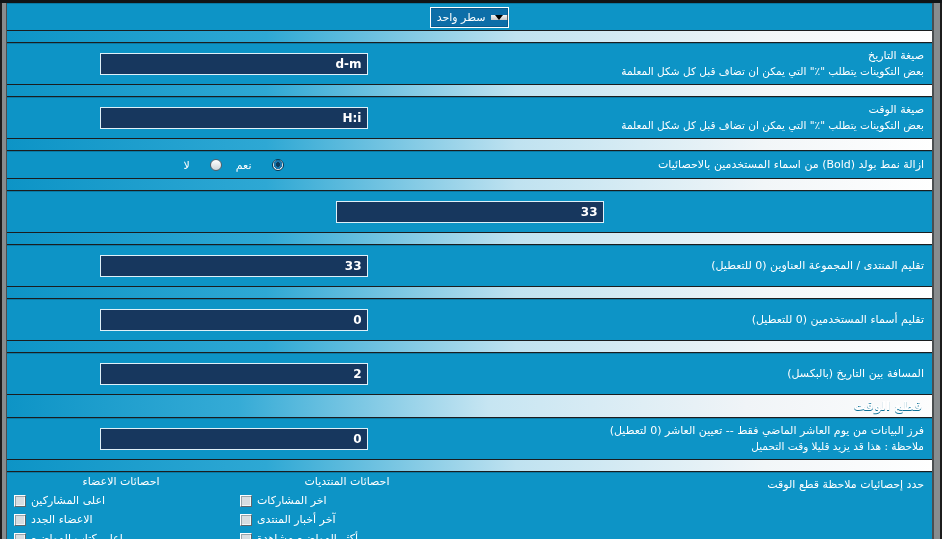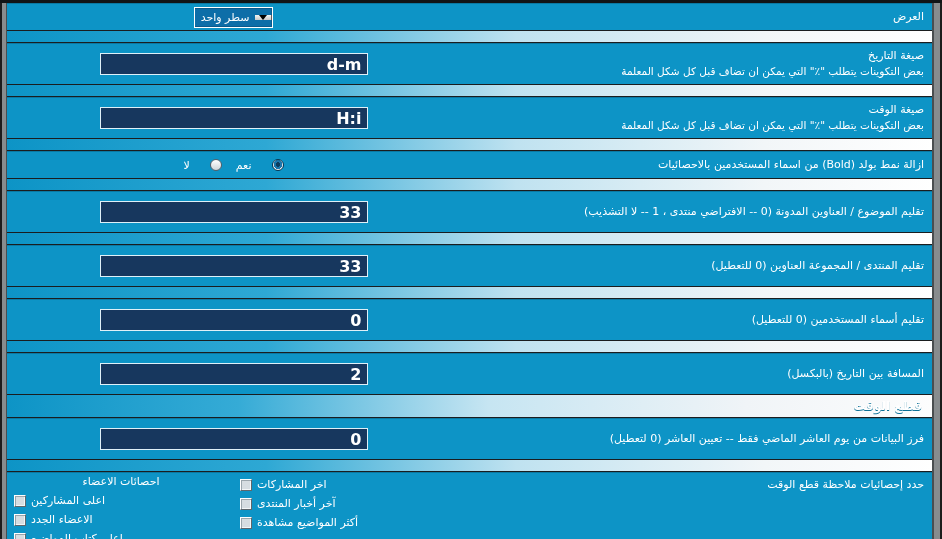--- a/index.html
+++ b/index.html
@@ -119,21 +119,21 @@
 
   
   .txt {
     width: 268px;
     height: 16px;
     box-sizing: border-box;
     background: #17375e;
     border: 1px solid #dff0f8;
     color: #ffffff;
     font-family: "DejaVu Sans", "Liberation Sans", sans-serif;
-    font-size: 16px;
+    font-size: 12px;
     font-weight: bold;
     text-align: right;
     padding: 10px 5px;
     outline: none;
     direction: ltr;
   }
   .txt.num { text-align: right; }
 
   
   .sel-wrap {
@@ -252,23 +252,20 @@
 <div id="page">
 
   <div id="topstrip"></div>
   <div id="frame-left"></div>
   <div id="frame-right"></div>
 
   <div id="content">
 
     <div class="row">
       <div class="row-inner" style="height:26px;">
-        <div class="label-cell">
-          <span class="main">العرض</span>
-        </div>
         <div class="control-cell">
           <div class="sel-wrap">
             <span class="sel-arrow">
                 <i></i>
               </span>
             <span class="sel-text">سطر واحد</span>
           </div>
         </div>
       </div>
     </div>
@@ -320,23 +317,20 @@
             </span>
           </div>
         </div>
       </div>
     </div>
 
     <div class="sep"></div>
 
     <div class="row">
       <div class="row-inner" style="height:40px;">
-        <div class="label-cell">
-          <span class="main">تقليم الموضوع / العناوين المدونة (0 -- الافتراضي منتدى ، 1 -- لا التشذيب)</span>
-        </div>
         <div class="control-cell">
           <input class="txt num" type="text" value="33" style="">
         </div>
       </div>
     </div>
 
     <div class="sep"></div>
 
     <div class="row">
       <div class="row-inner" style="height:40px;">
@@ -376,37 +370,39 @@
     </div>
 
     <div class="section-head">
       <span class="title">قطع الوقت</span>
     </div>
 
     <div class="row">
       <div class="row-inner" style="height:40px;">
         <div class="label-cell">
           <span class="main">فرز البيانات من يوم العاشر الماضي فقط -- تعيين العاشر (0 لتعطيل)</span>
+          <span class="desc">ملاحظة : هذا قد يزيد قليلا وقت التحميل</span>
         </div>
         <div class="control-cell">
           <input class="txt num" type="text" value="0" style="">
         </div>
       </div>
     </div>
 
     <div class="sep"></div>
 
     <div class="row">
       <div class="cols">
 
         <div class="col-label">
           <span>حدد إحصائيات ملاحظة قطع الوقت</span>
         </div>
 
         <div class="col">
+          <div class="col-head">احصائات المنتديات</div>
           <div class="chk-row">
             <span class="chk-label">اخر المشاركات</span>
             <span class="chk"></span>
           </div>
           <div class="chk-row">
             <span class="chk-label">آخر أخبار المنتدى</span>
             <span class="chk"></span>
           </div>
           <div class="chk-row">
             <span class="chk-label">أكثر المواضيع مشاهدة</span>

